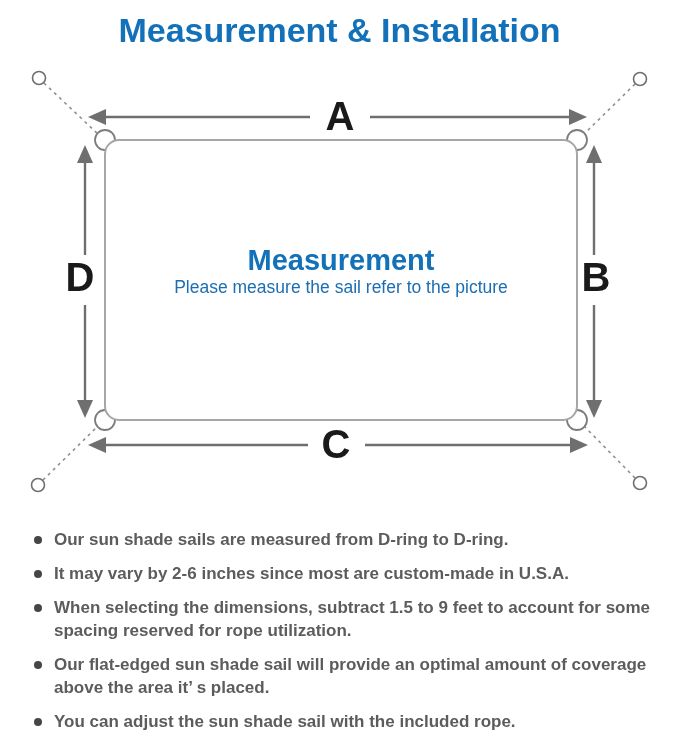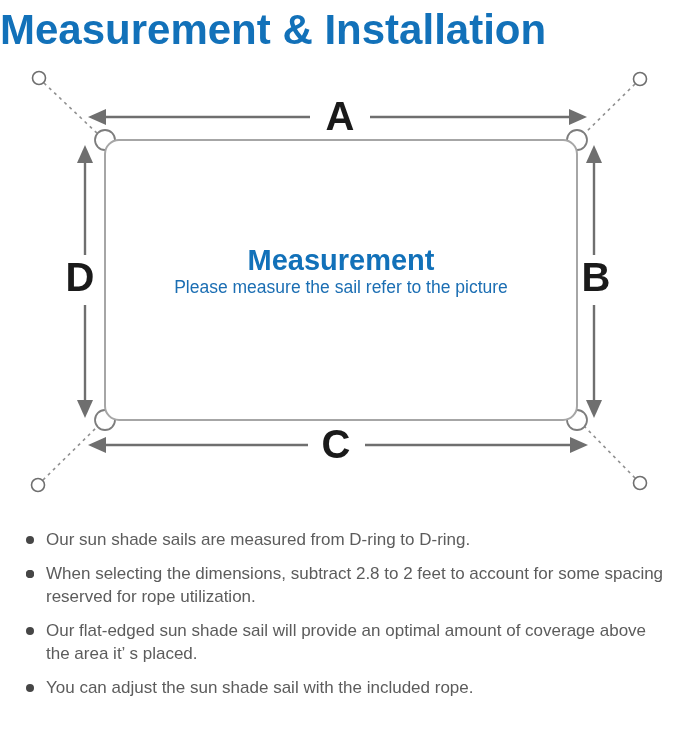--- a/index.html
+++ b/index.html
@@ -3,38 +3,38 @@
 <meta charset="utf-8">
 <style>
   html,body{margin:0;padding:0;}
   body{
     width:679px;height:739px;background:#ffffff;
     font-family:"Liberation Sans","DejaVu Sans",sans-serif;
     overflow:hidden;
   }
   .page-title{
     margin:6px 0 0 0;height:54px;line-height:48px;
-    text-align:left;font-size:42px;font-weight:700;
+    text-align:center;font-size:34px;font-weight:700;
     color:#1271b9;letter-spacing:0px;
   }
   .diagram-wrap{width:679px;height:440px;}
   svg text.dim-letter{
     font-family:"Liberation Sans","DejaVu Sans",sans-serif;
     font-size:40px;font-weight:700;fill:#1a1a1a;
   }
   svg text.center-heading{
     font-family:"Liberation Sans","DejaVu Sans",sans-serif;
     font-size:29px;font-weight:700;fill:#1271b9;
   }
   svg text.center-sub{
     font-family:"Liberation Sans","DejaVu Sans",sans-serif;
     font-size:17.5px;fill:#1b6eb3;
   }
   .notes{
-    list-style:none;margin:28px 0 0 4px;padding:0 8px 0 12px;
+    list-style:none;margin:28px 0 0 12px;padding:0 8px 0 12px;font-weight:bold;
   }
   .notes li{
     position:relative;margin:0 0 11px 0;padding-left:30px;
     font-size:17px;line-height:23px;color:#5c5c5c;
   }
   .notes li .dot{
     position:absolute;left:10px;top:8px;width:8px;height:8px;
     border-radius:50%;background:#464646;
   }
 </style>
@@ -102,24 +102,25 @@
   </svg>
 </div>
 
 <ul class="notes">
   <li>
     <span class="dot"></span>
     <span>Our sun shade sails are measured from D-ring to D-ring.</span>
   </li>
   <li>
     <span class="dot"></span>
+    <span>It may vary by 2-6 inches since most are custom-made in U.S.A.</span>
   </li>
   <li>
     <span class="dot"></span>
-    <span>When selecting the dimensions, subtract 2.8 to 2 feet to account for some spacing reserved for rope utilization.</span>
+    <span>When selecting the dimensions, subtract 1.5 to 9 feet to account for some spacing reserved for rope utilization.</span>
   </li>
   <li>
     <span class="dot"></span>
     <span>Our flat-edged sun shade sail will provide an optimal amount of coverage above the area it’ s placed.</span>
   </li>
   <li>
     <span class="dot"></span>
     <span>You can adjust the sun shade sail with the included rope.</span>
   </li>
 </ul>

